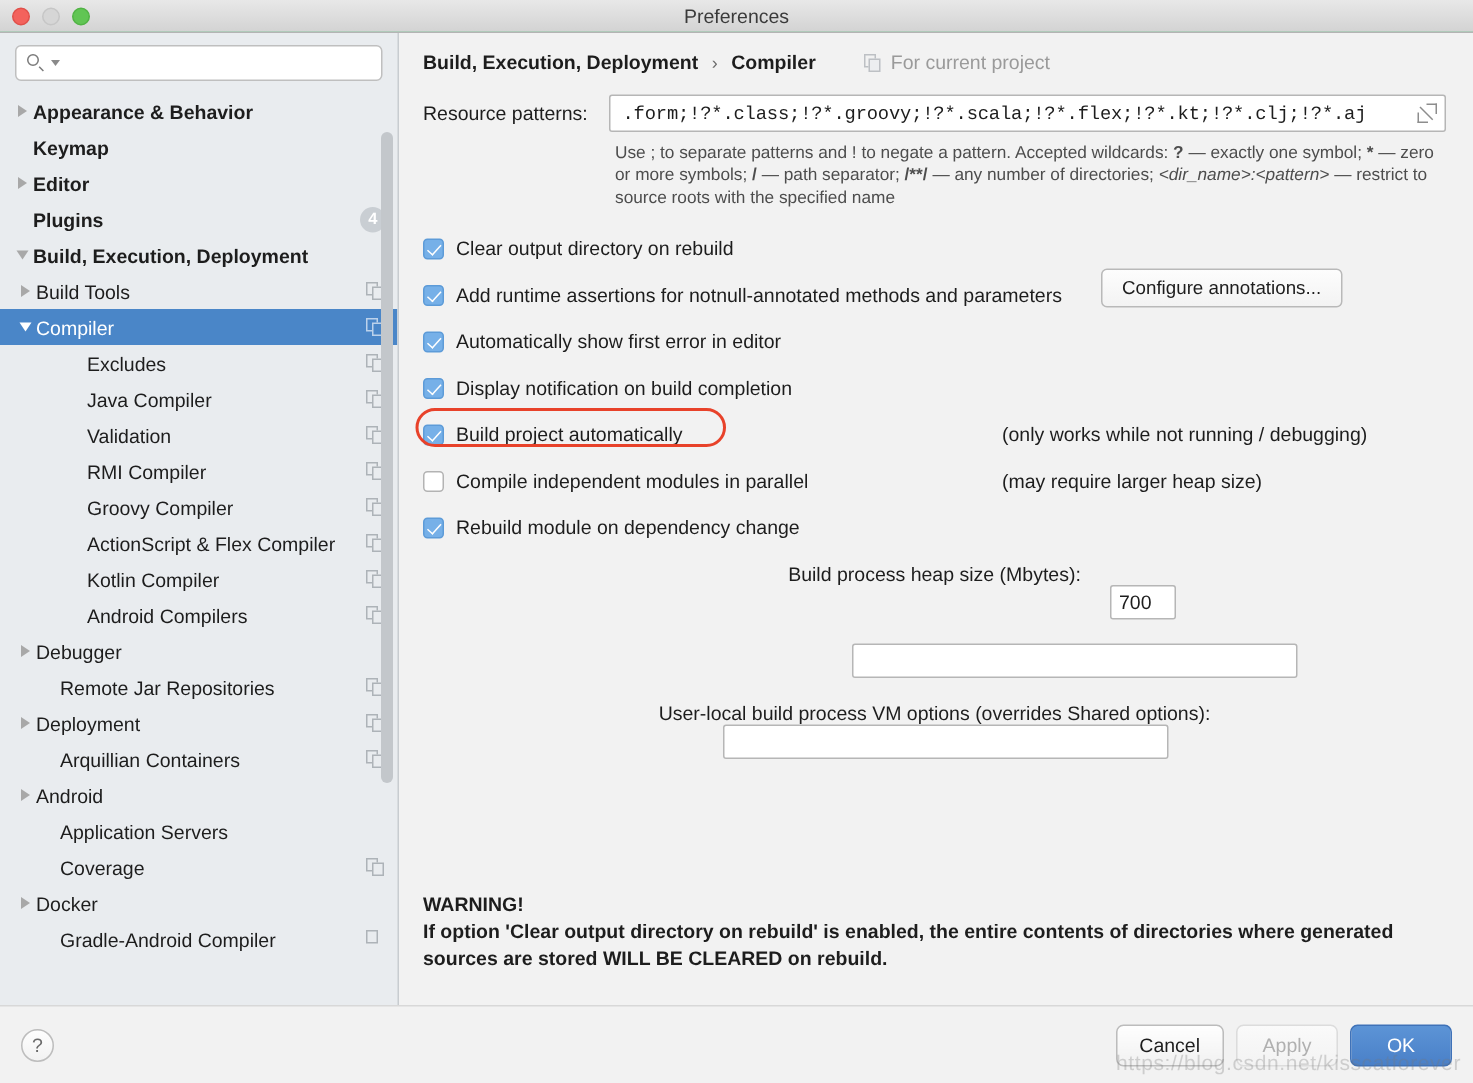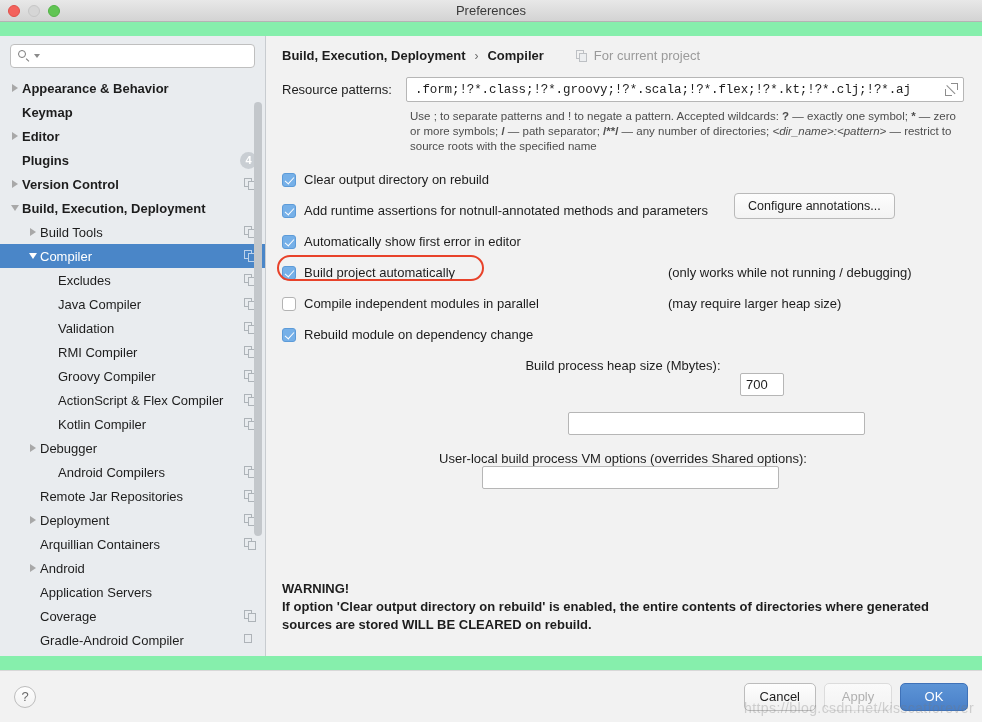--- a/index.html
+++ b/index.html
@@ -7,21 +7,21 @@
     margin: 0; padding: 0;
     width: 982px; height: 722px;
     overflow: hidden;
     font-family: "Liberation Sans", sans-serif;
     background: #ececec;
   }
   #app {
     position: relative;
     width: 982px; height: 722px;
     background: #86efac;
-    display: flex; flex-direction: column; gap: 14px;
+    display: flex; flex-direction: column;
   }
 
   
   .titlebar {
     height: 22px; flex: 0 0 22px;
     background: linear-gradient(to bottom, #e8e8e8 0%, #d3d3d3 100%);
     border-bottom: 1px solid #b4b4b4;
     position: relative;
     display: flex; align-items: center;
   }
@@ -95,21 +95,21 @@
     border-left: 6px solid #a8a8a8;
   }
   .tri.open i {
     border-left: 4.5px solid transparent; border-right: 4.5px solid transparent;
     border-top: 6px solid #a8a8a8;
   }
   .row.selected .tri.open i { border-top-color: #ffffff; }
   .row-label { flex: 1 1 auto; overflow: hidden; text-overflow: ellipsis; }
   .row.lvl0 { padding-left: 8px; }
   .row.lvl0 .row-label { font-weight: bold; }
-  .row.lvl1 { padding-left: 26px; }
+  .row.lvl1 { padding-left: 10px; }
   .row.lvl1 .row-label { font-weight: normal; }
   .row.lvl2 { padding-left: 58px; }
   .row.lvl2 .row-label { font-weight: normal; }
   .row.lvl0.noTri { padding-left: 22px; }
   .row.lvl1.noTri { padding-left: 40px; }
 
   .copy-icon {
     width: 13px; height: 13px; flex: 0 0 13px; position: relative;
     margin-left: 6px; opacity: .75;
   }
@@ -343,30 +343,20 @@
             <span class="tri closed">
               <i></i>
             </span>
             <span class="row-label">Editor</span>
           </div>
           <div class="row lvl0 noTri">
             <span class="row-label">Plugins</span>
             <span class="badge">4</span>
           </div>
           <div class="row lvl0">
-            <span class="tri closed">
-              <i></i>
-            </span>
-            <span class="row-label">Version Control</span>
-            <span class="copy-icon">
-              <span class="b b1"></span>
-              <span class="b b2"></span>
-            </span>
-          </div>
-          <div class="row lvl0">
             <span class="tri open">
               <i></i>
             </span>
             <span class="row-label">Build, Execution, Deployment</span>
           </div>
           <div class="row lvl1">
             <span class="tri closed">
               <i></i>
             </span>
             <span class="row-label">Build Tools</span>
@@ -427,32 +417,32 @@
               <span class="b b2"></span>
             </span>
           </div>
           <div class="row lvl2 noTri">
             <span class="row-label">Kotlin Compiler</span>
             <span class="copy-icon">
               <span class="b b1"></span>
               <span class="b b2"></span>
             </span>
           </div>
+          <div class="row lvl2 noTri">
+            <span class="row-label">Android Compilers</span>
+            <span class="copy-icon">
+              <span class="b b1"></span>
+              <span class="b b2"></span>
+            </span>
+          </div>
           <div class="row lvl1">
             <span class="tri closed">
               <i></i>
             </span>
             <span class="row-label">Debugger</span>
-          </div>
-          <div class="row lvl2 noTri">
-            <span class="row-label">Android Compilers</span>
-            <span class="copy-icon">
-              <span class="b b1"></span>
-              <span class="b b2"></span>
-            </span>
           </div>
           <div class="row lvl1 noTri">
             <span class="row-label">Remote Jar Repositories</span>
             <span class="copy-icon">
               <span class="b b1"></span>
               <span class="b b2"></span>
             </span>
           </div>
           <div class="row lvl1">
             <span class="tri closed">
@@ -479,20 +469,26 @@
           </div>
           <div class="row lvl1 noTri">
             <span class="row-label">Application Servers</span>
           </div>
           <div class="row lvl1 noTri">
             <span class="row-label">Coverage</span>
             <span class="copy-icon">
               <span class="b b1"></span>
               <span class="b b2"></span>
             </span>
+          </div>
+          <div class="row lvl1">
+            <span class="tri closed">
+              <i></i>
+            </span>
+            <span class="row-label">Docker</span>
           </div>
           <div class="row lvl1 noTri">
             <span class="row-label">Gradle-Android Compiler</span>
             <span class="copy-icon">
               <span class="b b1"></span>
             </span>
           </div>
         </div>
       <div class="sb-track">
         <div class="sb-thumb"></div>
@@ -536,20 +532,24 @@
               <span class="chk-label">Clear output directory on rebuild</span>
             </div>
             <div class="chk-row">
               <span class="cb on"></span>
               <span class="chk-label">Add runtime assertions for notnull-annotated methods and parameters</span>
               <span class="cfg-btn">Configure annotations...</span>
             </div>
             <div class="chk-row">
               <span class="cb on"></span>
               <span class="chk-label">Automatically show first error in editor</span>
+            </div>
+            <div class="chk-row">
+              <span class="cb on"></span>
+              <span class="chk-label">Display notification on build completion</span>
             </div>
             <div class="chk-row">
               <span class="cb on"></span>
               <span class="chk-label">Build project automatically</span>
               <span class="chk-note">(only works while not running / debugging)</span>
               <span class="annot-box"></span>
             </div>
             <div class="chk-row">
               <span class="cb off"></span>
               <span class="chk-label">Compile independent modules in parallel</span>

